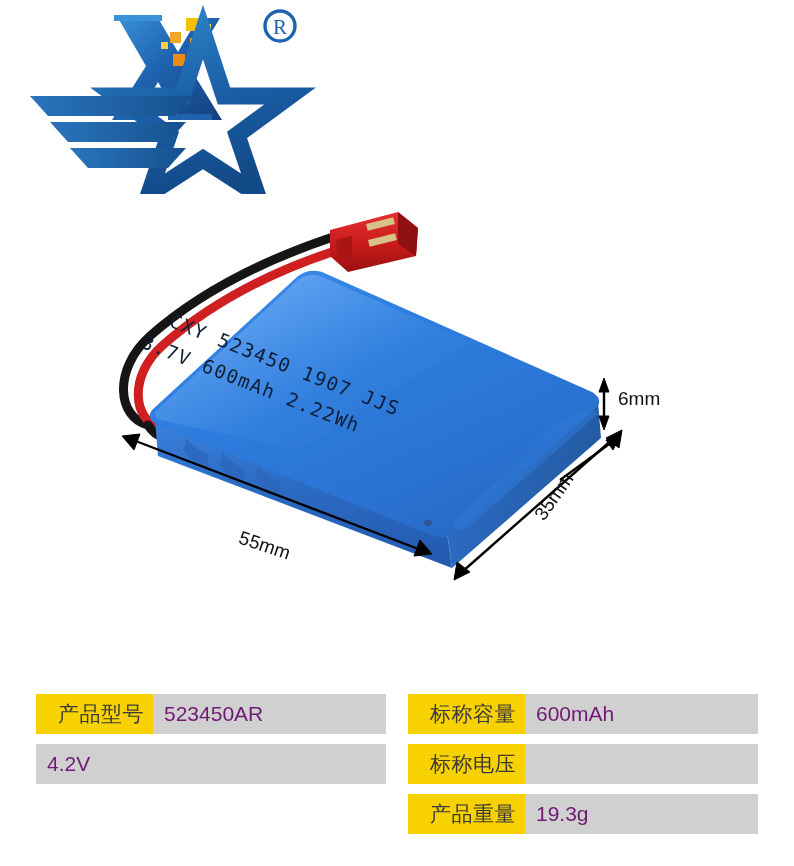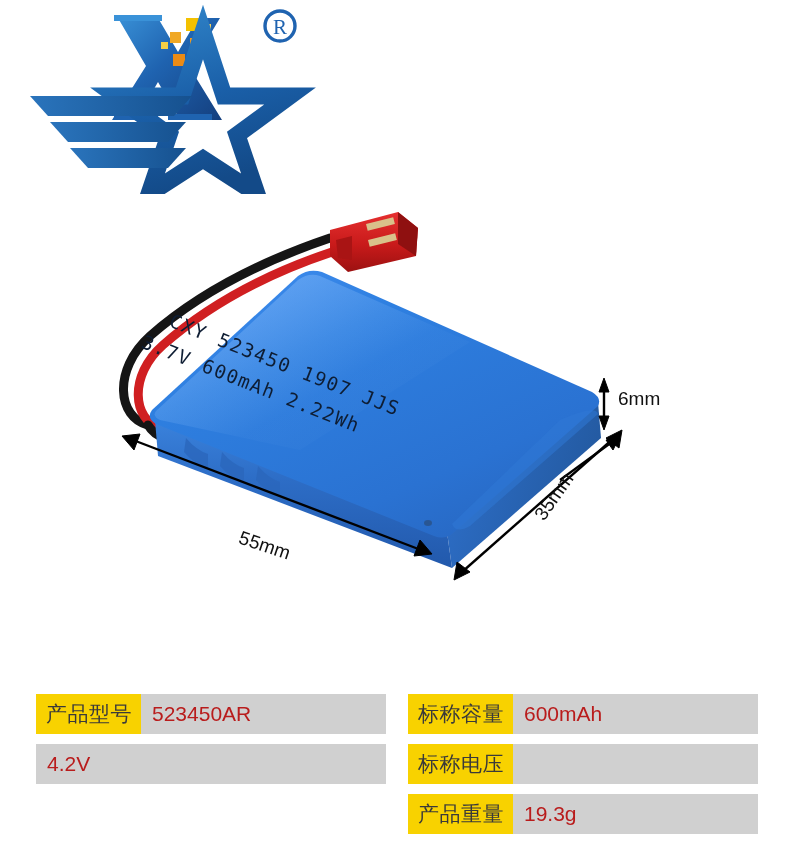--- a/index.html
+++ b/index.html
@@ -56,28 +56,28 @@
     display: flex;
     height: 40px;
     align-items: stretch;
     background: #d0d0d0;
   }
   .spec-label {
     background: #f8d200;
     color: #3a3a3a;
     font-size: 21px;
     line-height: 40px;
-    padding: 0 9px 0 10px;
+    padding: 0 9px 0 22px;
     white-space: nowrap;
     letter-spacing: 0.5px;
     font-family: "DejaVu Sans", "Liberation Sans", sans-serif;
   }
   .spec-value {
     flex: 1;
-    color: #b91c1c;
+    color: #701a75;
     font-size: 21px;
     line-height: 40px;
     padding-left: 11px;
     white-space: nowrap;
     font-family: "Liberation Sans", "DejaVu Sans", sans-serif;
   }
 
   
   .dim-text {
     position: absolute;

